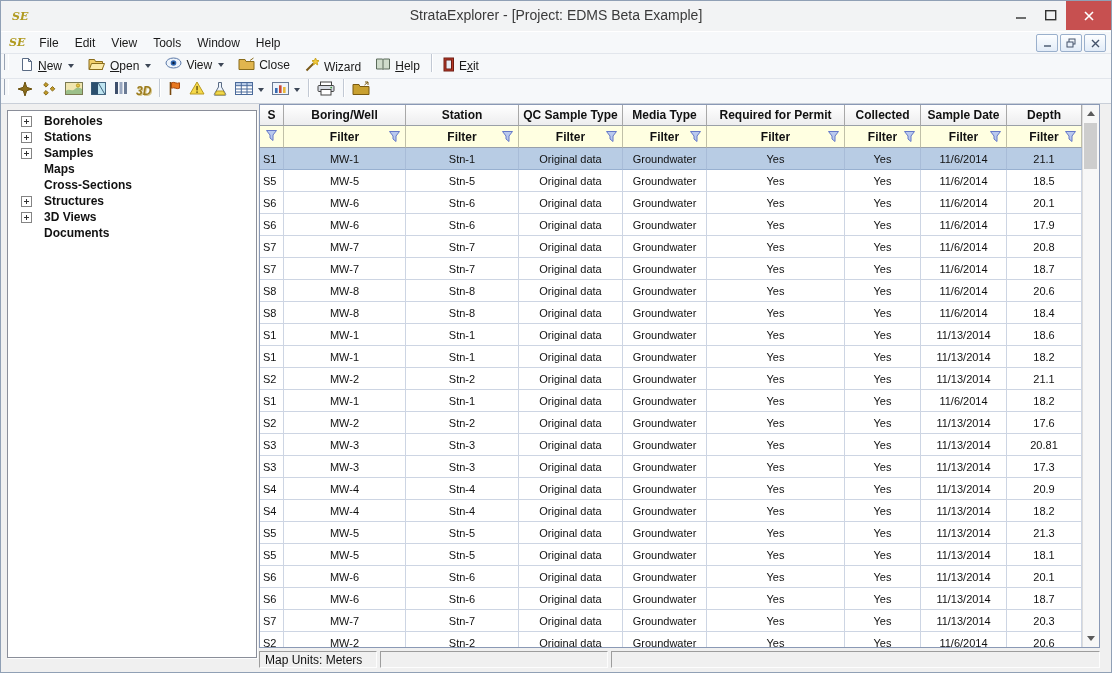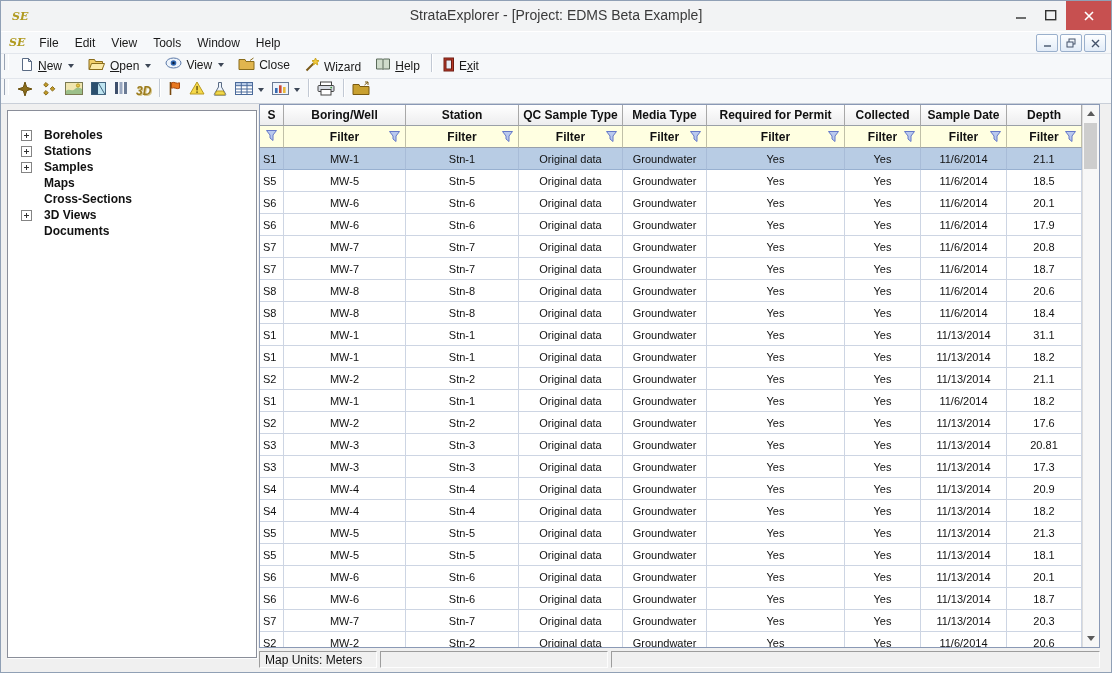--- a/index.html
+++ b/index.html
@@ -37,21 +37,21 @@
   .tb-ibtn { display:flex; align-items:center; gap:3px; padding:2px 4px; border-radius:2px; }
   .tb-sep { width:1px; height:18px; background:#c2c9d4; margin:0 4px; box-shadow:1px 0 0 #ffffff; }
   .dd-arrow { width:0; height:0; border-left:3px solid transparent; border-right:3px solid transparent;
     border-top:4px solid #3d4757; margin-left:2px; }
   .accel { text-decoration:underline; }
   .icon-3d { font-weight:bold; font-style:italic; color:#9c7c1e; font-size:12px;
     text-shadow:1px 1px 0 #d8c890; }
   
   .main { position:absolute; top:103px; left:0; right:0; bottom:0; }
   .tree-panel { position:absolute; left:6px; top:6px; width:250px; height:548px; background:#ffffff;
-    border:1px solid #8a8e99; box-shadow:1px 1px 0 #fdfdfd; overflow:hidden; padding-top:16px; }
+    border:1px solid #8a8e99; box-shadow:1px 1px 0 #fdfdfd; overflow:hidden; padding-top:2px; }
   .tree-item { display:flex; align-items:center; height:16px; padding-left:13px; }
   .plus-slot { width:23px; display:flex; align-items:center; }
   .plus-box { width:11px; height:11px; border:1px solid #848484; background:#ffffff; position:relative; }
   .plus-box::before { content:""; position:absolute; left:2px; right:2px; top:4px; height:1px; background:#333; }
   .plus-box::after  { content:""; position:absolute; top:2px; bottom:2px; left:4px; width:1px; background:#333; }
   .tree-label { font-size:12px; font-weight:bold; color:#111111; }
   
   .grid { position:absolute; left:258px; top:0; width:841px; height:544px; background:#ffffff;
     border:1px solid #8a99b5; overflow:hidden; }
   .g-row { display:flex; width:822px; }
@@ -320,20 +320,26 @@
           <span class="tree-label">Maps</span>
         </div>
         <div class="tree-item">
           <span class="plus-slot"></span>
           <span class="tree-label">Cross-Sections</span>
         </div>
         <div class="tree-item">
           <span class="plus-slot">
             <span class="plus-box"></span>
           </span>
+          <span class="tree-label">Structures</span>
+        </div>
+        <div class="tree-item">
+          <span class="plus-slot">
+            <span class="plus-box"></span>
+          </span>
           <span class="tree-label">3D Views</span>
         </div>
         <div class="tree-item">
           <span class="plus-slot"></span>
           <span class="tree-label">Documents</span>
         </div>
       </div>
 
     <div class="grid">
       <div id="grid-header">
@@ -513,21 +519,21 @@
           </div>
           <div class="g-row d-row">
             <div class="dcell s-col" style="width: 24px;">S1</div>
             <div class="dcell" style="width: 122px;">MW-1</div>
             <div class="dcell" style="width: 113px;">Stn-1</div>
             <div class="dcell" style="width: 104px;">Original data</div>
             <div class="dcell" style="width: 84px;">Groundwater</div>
             <div class="dcell" style="width: 138px;">Yes</div>
             <div class="dcell" style="width: 76px;">Yes</div>
             <div class="dcell" style="width: 86px;">11/13/2014</div>
-            <div class="dcell" style="width: 75px;">31.1</div>
+            <div class="dcell" style="width: 75px;">18.6</div>
           </div>
           <div class="g-row d-row">
             <div class="dcell s-col" style="width: 24px;">S1</div>
             <div class="dcell" style="width: 122px;">MW-1</div>
             <div class="dcell" style="width: 113px;">Stn-1</div>
             <div class="dcell" style="width: 104px;">Original data</div>
             <div class="dcell" style="width: 84px;">Groundwater</div>
             <div class="dcell" style="width: 138px;">Yes</div>
             <div class="dcell" style="width: 76px;">Yes</div>
             <div class="dcell" style="width: 86px;">11/13/2014</div>

